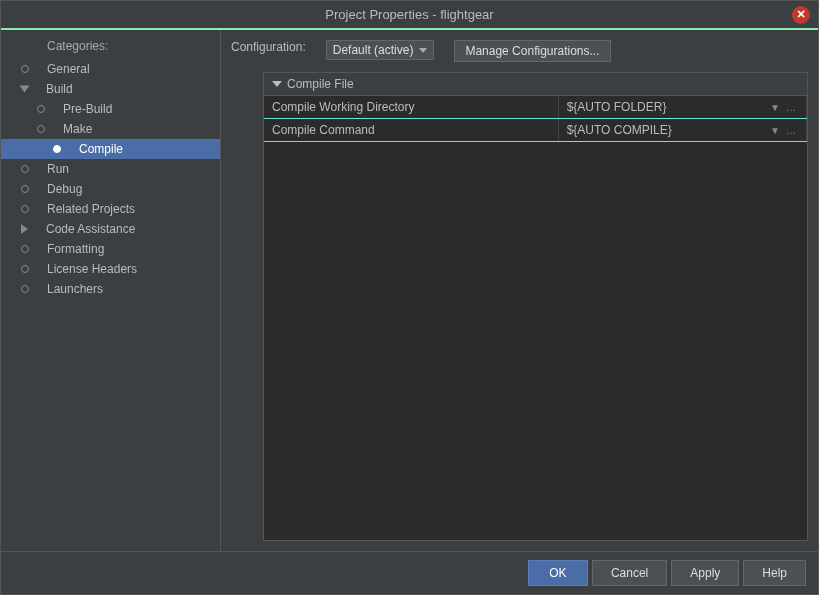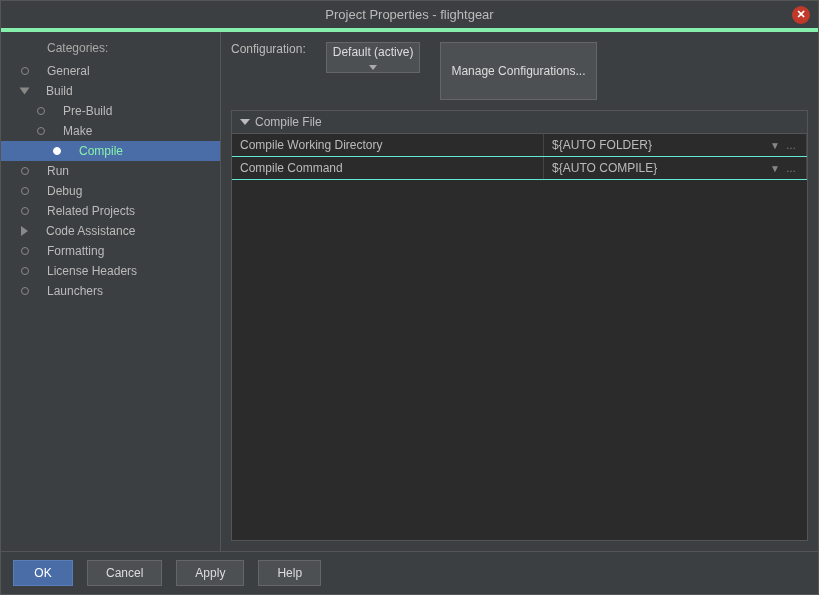--- a/index.html
+++ b/index.html
@@ -18,21 +18,21 @@
       width: 819px;
       height: 595px;
       background: #3c3f41;
       border: 1px solid #555;
       display: flex;
       flex-direction: column;
       box-shadow: 2px 2px 10px rgba(0,0,0,0.5);
     }
     .titlebar {
       background: #3c3f41;
-      border-bottom: 4px solid #86efac;
+      border-bottom: 2px solid #86efac;
       padding: 6px 22px;
       display: flex;
       align-items: center;
       justify-content: center;
       position: relative;
       color: #bbb;
       font-size: 13px;
     }
     .titlebar .close-btn {
       position: absolute;
@@ -73,21 +73,21 @@
       padding: 3px 10px 3px 10px;
       color: #bbb;
       cursor: pointer;
       display: flex;
       align-items: center;
       gap: 18px;
       font-size: 12px;
     }
     .sidebar-item.selected {
       background: #4a6da7;
-      color: #86efac;
+      color: #ffffff;
     }
     .sidebar-item .bullet {
       width: 8px;
       height: 8px;
       border-radius: 50%;
       border: 1px solid #888;
       background: transparent;
       flex-shrink: 0;
     }
     .sidebar-item.selected .bullet {
@@ -132,42 +132,42 @@
     .config-select {
       background: #4c5052;
       border: 1px solid #666;
       color: #ddd;
       padding: 2px 6px;
       font-size: 12px;
       cursor: pointer;
       display: flex;
       align-items: center;
       gap: 6px;
-      flex-direction: column;
     }
     .config-select .arrow {
       width: 0;
       height: 0;
       border-left: 4px solid transparent;
       border-right: 4px solid transparent;
       border-top: 5px solid #aaa;
     }
     .manage-btn {
       background: #4c5052;
       border: 1px solid #666;
       color: #ddd;
-      padding: 21px 10px;
+      padding: 3px 10px;
       font-size: 12px;
       cursor: pointer;
     }
     .table-container {
       flex: 1;
       background: #2b2b2b;
       border: 1px solid #555;
       overflow: auto;
+      margin-left: 32px;
     }
     .section-header {
       background: #3c3f41;
       padding: 4px 8px;
       color: #bbb;
       font-size: 12px;
       display: flex;
       align-items: center;
       gap: 5px;
       border-bottom: 1px solid #555;
@@ -210,21 +210,22 @@
     }
     .cell-dots {
       font-size: 10px;
       cursor: pointer;
       padding: 0 2px;
     }
 
     .footer {
       padding: 8px 12px;
       display: flex;
-      gap: 14px;
+      justify-content: flex-end;
+      gap: 4px;
       border-top: 1px solid #555;
       background: #3c3f41;
     }
     .footer-btn {
       background: #4c5052;
       border: 1px solid #666;
       color: #ddd;
       padding: 5px 18px;
       font-size: 12px;
       cursor: pointer;

